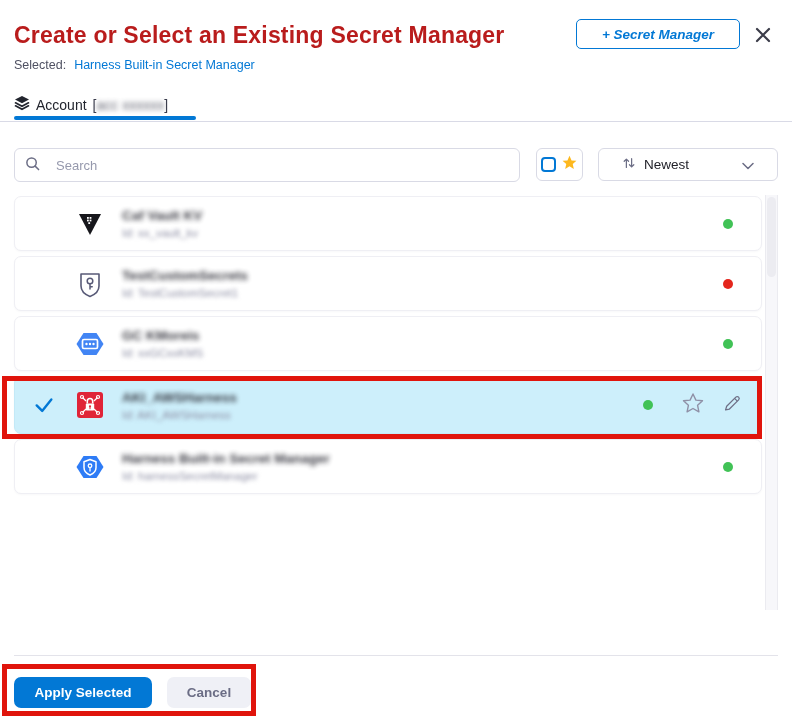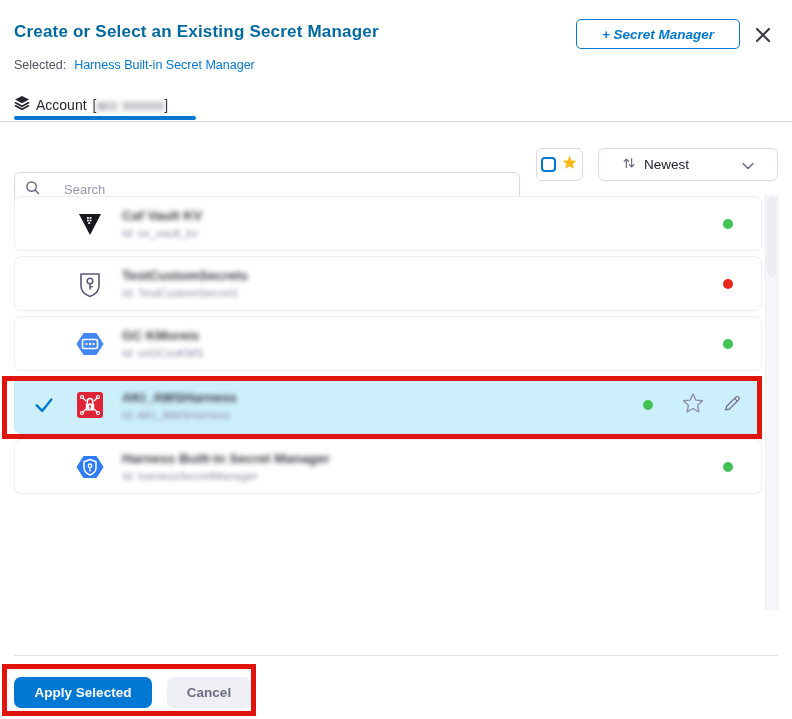--- a/index.html
+++ b/index.html
@@ -1,34 +1,34 @@
 <!DOCTYPE html>
 <html><head>
 <meta charset="utf-8">
 <style>
   * { margin:0; padding:0; box-sizing:border-box; }
   html,body { width:792px; height:719px; background:#fff; font-family:"Liberation Sans","DejaVu Sans",sans-serif; color:#22222a; overflow:hidden; }
   .abs { position:absolute; }
   #stage { position:relative; width:792px; height:719px; background:#fff; }
 
   
-  .title { left:14px; top:22px; font-size:17px; font-weight:700; color:#0369a1; letter-spacing:.2px; }
+  .title { left:14px; top:22px; font-size:23px; font-weight:700; color:#b91c1c; letter-spacing:.2px; }
   .create-btn { left:576px; top:19px; width:164px; height:30px; border:1.5px solid #0278d5; border-radius:5px; background:#fff; color:#0278d5; font-weight:700; font-size:13.5px; display:flex; align-items:center; justify-content:center; cursor:pointer;font-style:italic; }
   .close-btn { left:751px; top:23px; width:24px; height:24px; display:flex; align-items:center; justify-content:center; cursor:pointer; }
   .selected-line { left:14px; top:58px; font-size:12.5px; color:#4f5162; display:flex; gap:8px; align-items:center; }
   .selected-link { color:#0278d5; cursor:pointer; }
 
   
   .tab { left:14px; top:95px; display:flex; align-items:center; gap:6px; font-size:14px; color:#22252e; font-weight:500; }
   .tab-scope { color:#3c3e4e; }
   .tab-underline { left:14px; top:116px; width:182px; height:4px; background:#0278d5; border-radius:3px; }
   .tab-border { left:0; top:121px; width:792px; height:1px; background:#d9dae6; }
 
   
-  .search-box { left:14px; top:148px; width:506px; height:33px; border:1px solid #d9dae5; border-radius:6px; background:#fff; display:flex; align-items:center; padding:16px 10px; gap:24px;margin-top:24px; }
+  .search-box { left:14px; top:148px; width:506px; height:33px; border:1px solid #d9dae5; border-radius:6px; background:#fff; display:flex; align-items:center; padding:16px 10px; gap:16px; }
   .search-input { border:none; outline:none; flex:1; font-size:13px; color:#22222a; font-family:inherit; background:transparent; }
   .search-input::placeholder { color:#9699ad; }
   .fav-box { left:536px; top:148px; width:47px; height:33px; border:1px solid #d9dae5; border-radius:6px; display:flex; align-items:center; justify-content:center; gap:5px; cursor:pointer; }
   .checkbox { width:15px; height:15px; border:2px solid #0278d5; border-radius:4px; background:#fff; }
   .sort-box { left:598px; top:148px; width:180px; height:33px; border:1px solid #d9dae5; border-radius:6px; display:flex; align-items:center; padding:0 23px; gap:8px; cursor:pointer; }
   .sort-label { font-size:13.5px; color:#22222a; flex:1; }
 
   
   .list { left:14px; top:196px; width:748px; }
   .row { position:relative; height:55px; background:#fff; border:1px solid #efeff4; border-radius:7px; margin-bottom:5px; display:flex; align-items:center; cursor:pointer; box-shadow:0 1px 2px rgba(40,41,61,0.03); }

